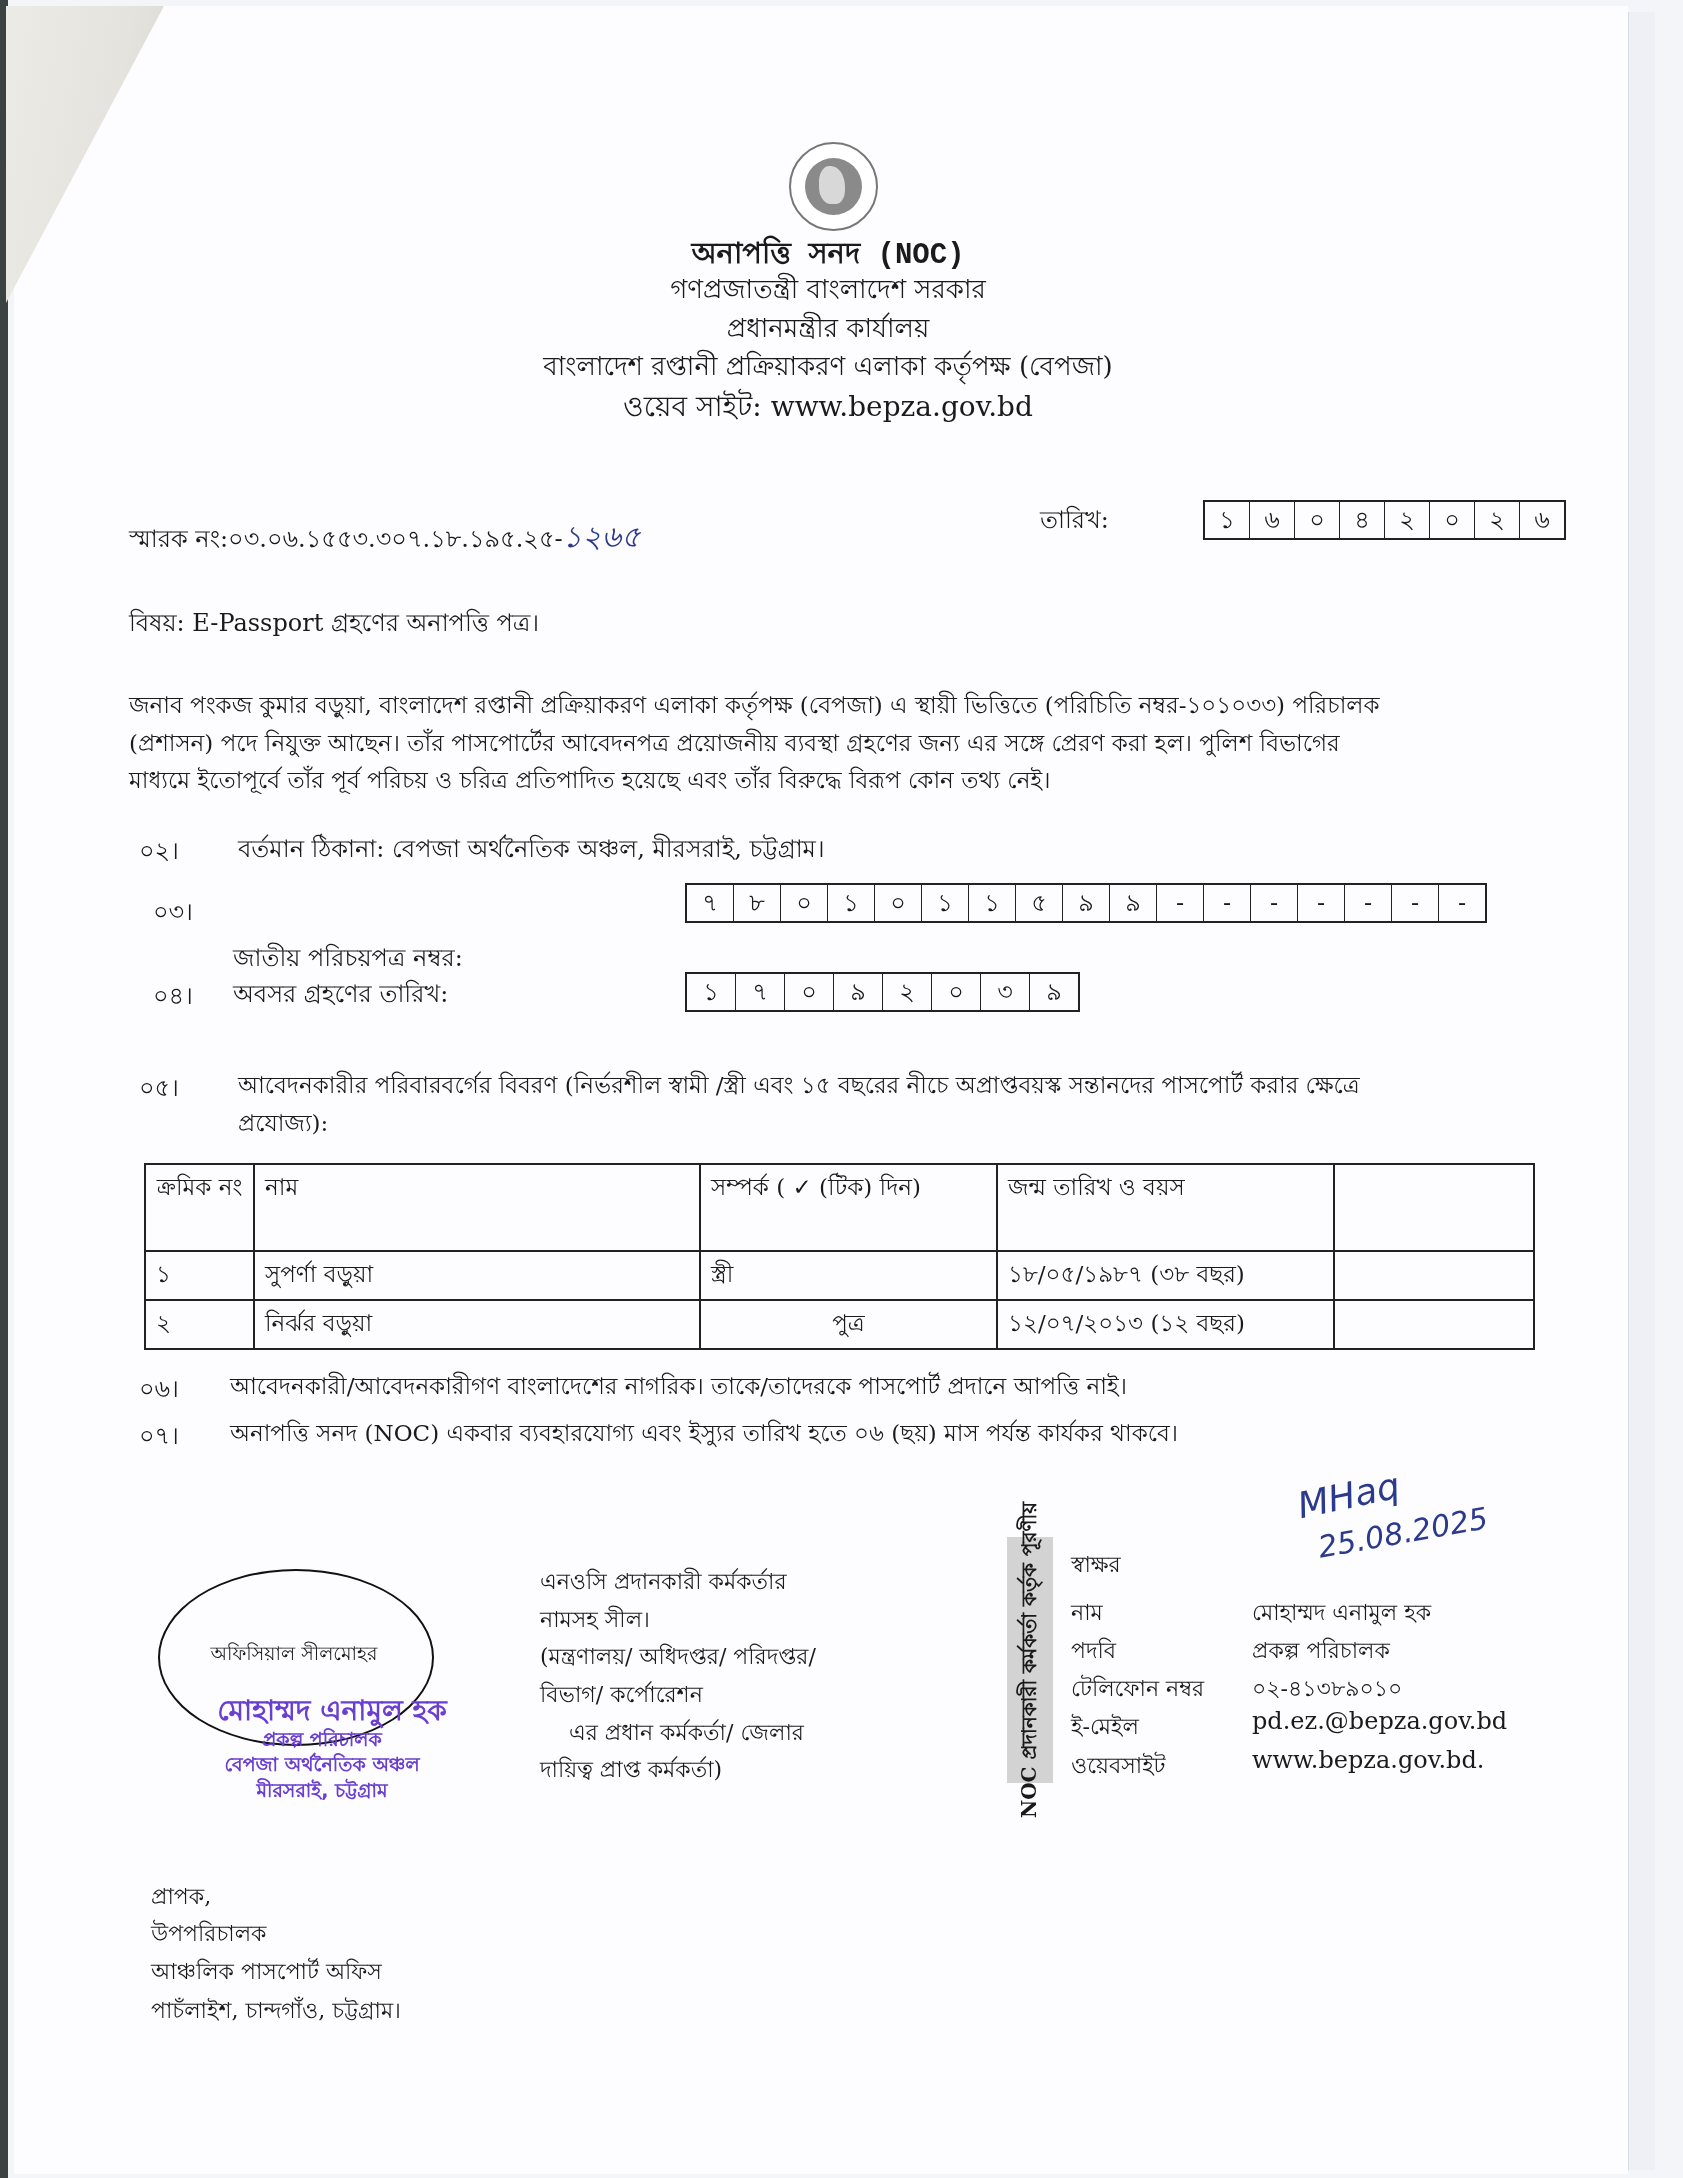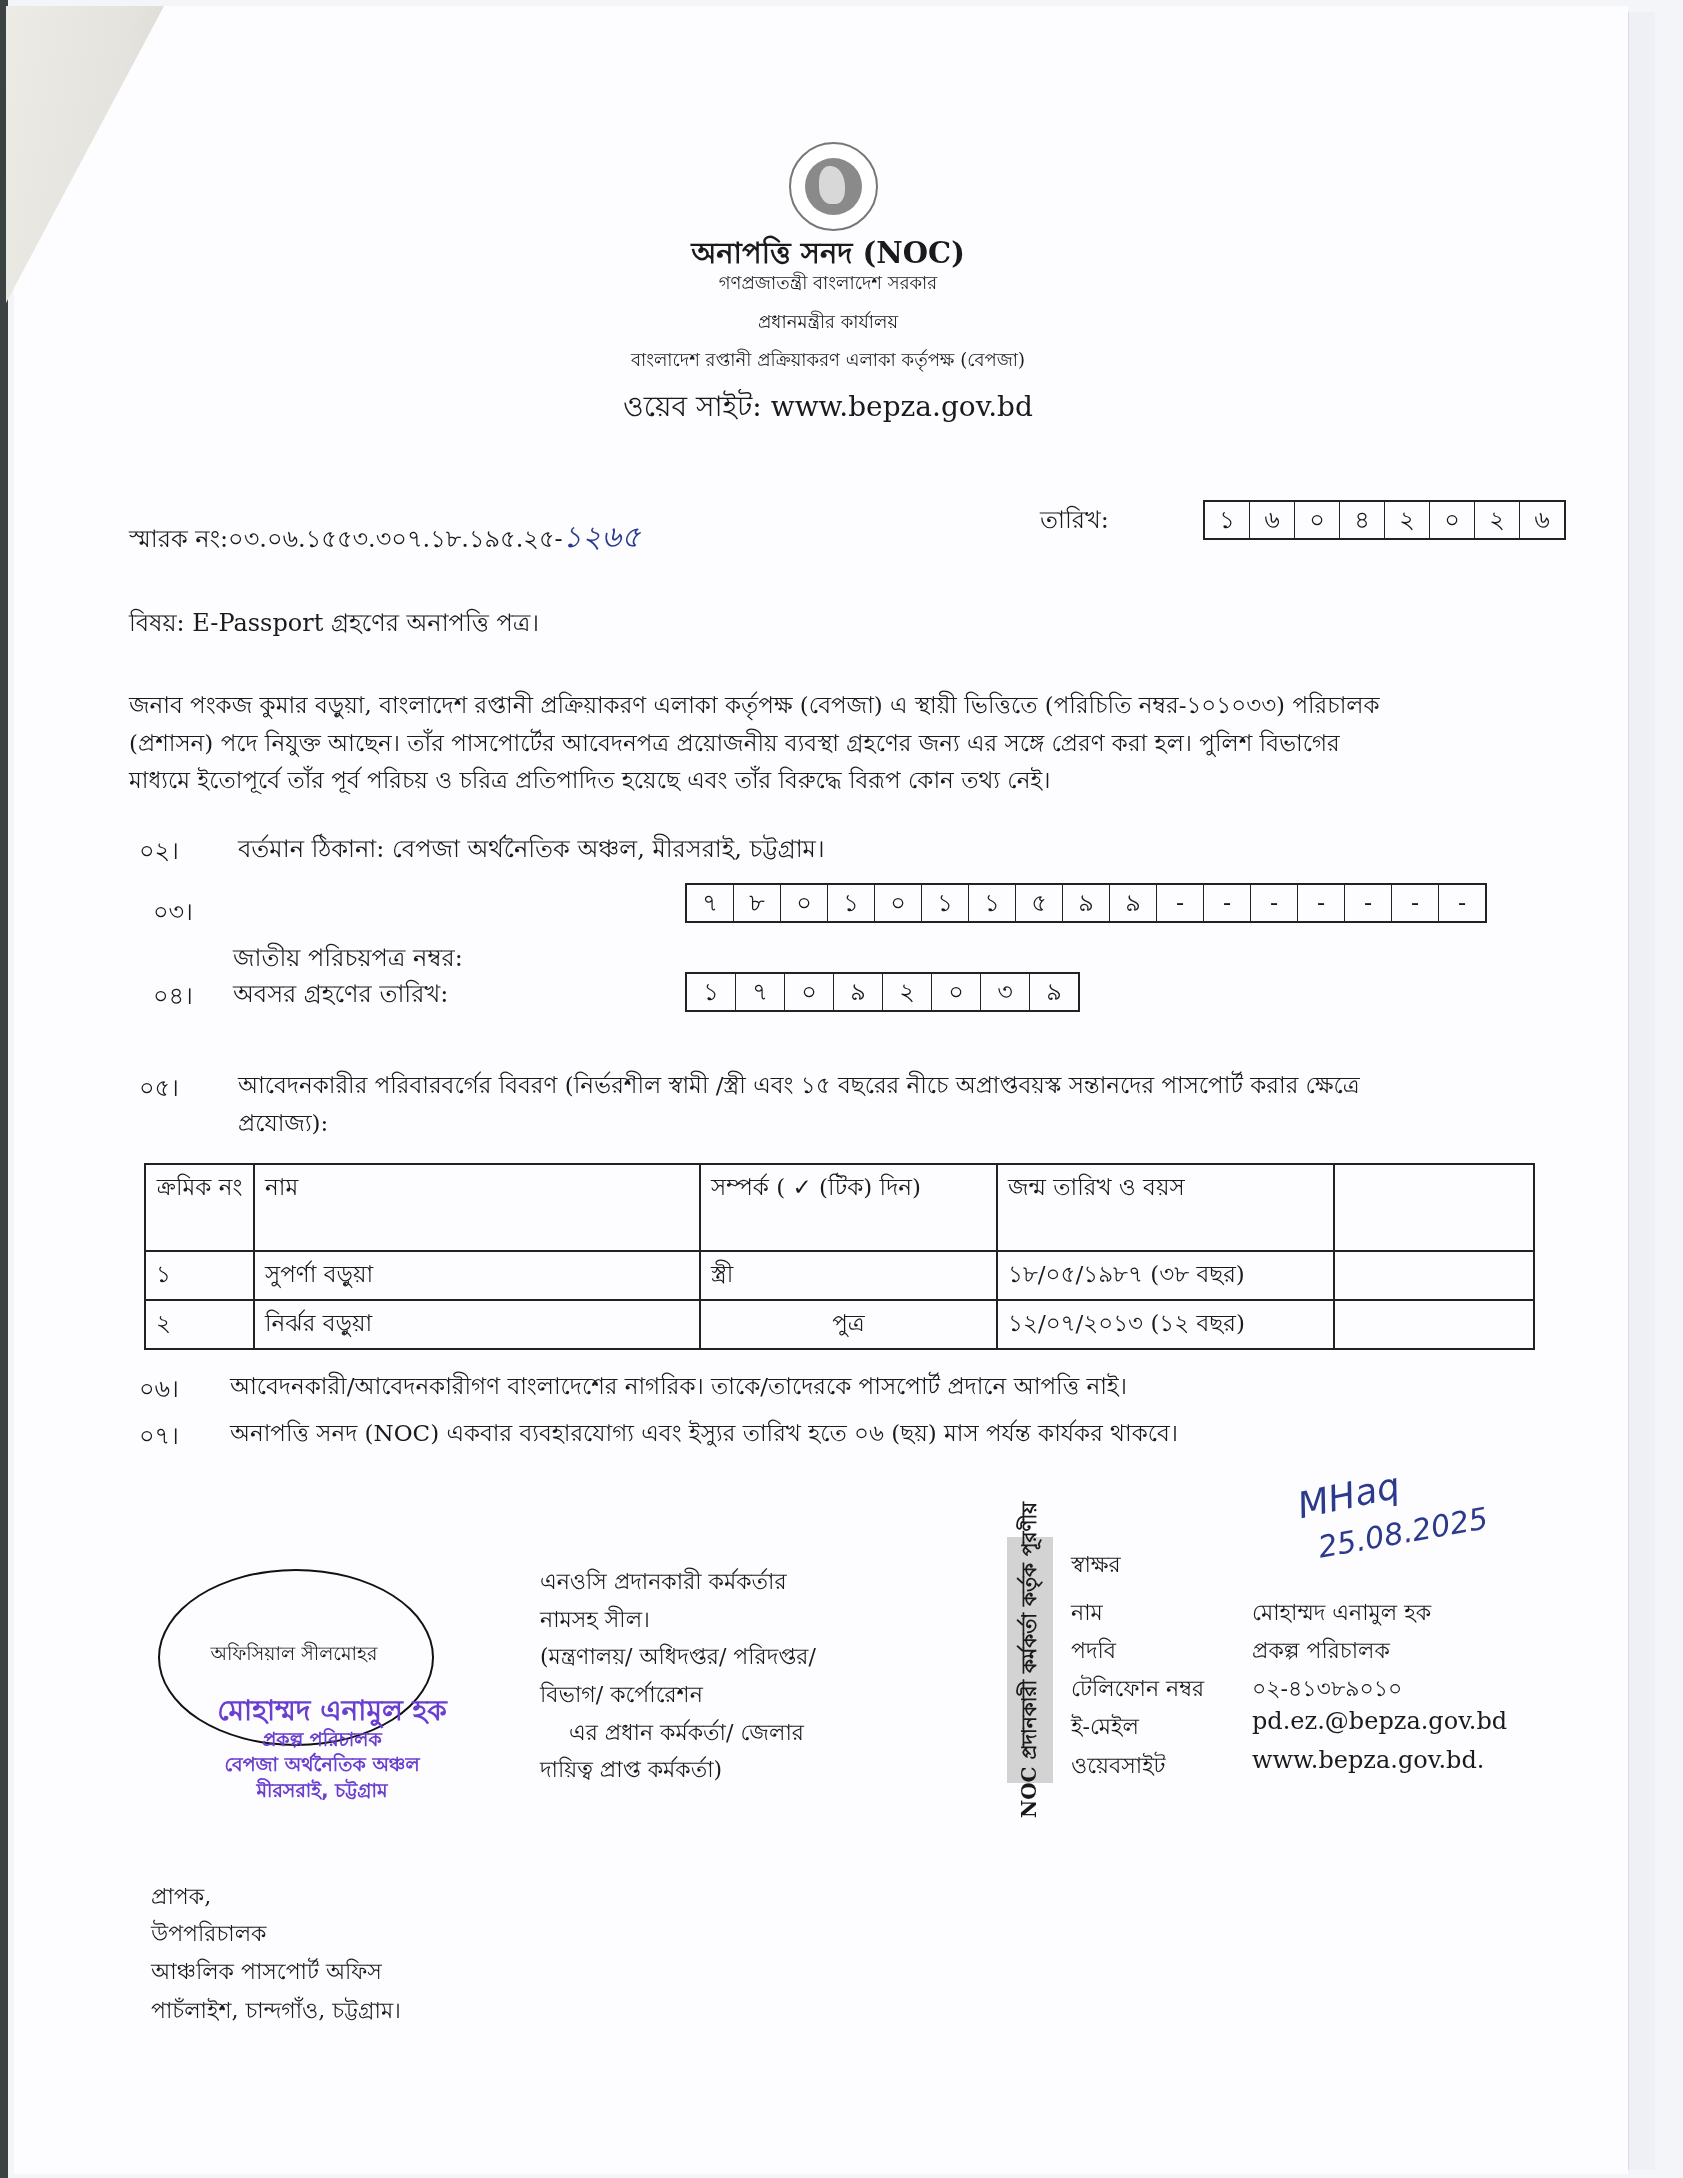--- a/index.html
+++ b/index.html
@@ -15,21 +15,21 @@
   }
   .left-edge { position:absolute; left:0; top:0; width:8px; height:2178px; background:#3c4142; }
   .fold {
     position:absolute; left:6px; top:6px; width:158px; height:297px;
     background:linear-gradient(100deg,#ecebe6 0%,#e4e3de 60%,#d7d6d2 100%);
     clip-path:polygon(0 0, 100% 0, 0 100%);
   }
   .right-shadow { position:absolute; left:1628px; top:12px; width:26px; height:2158px; background:#eef0f6; border-left:1px solid #d9dce4; }
   .abs { position:absolute; white-space:nowrap; }
   .center { transform:translateX(-50%); text-align:center; }
-  .hdr { font-size:18px; }
+  .hdr { font-size:26px; }
   .title { font-size:29px; font-weight:bold; }
   .txt { font-size:24px; }
   .small { font-size:22px; }
   .logo {
     position:absolute; left:789px; top:142px; width:85px; height:85px; border-radius:50%;
     border:2px solid #777; background:#fff;
   }
   .logo .inner { position:absolute; left:14px; top:14px; width:57px; height:57px; border-radius:50%; background:#8a8a8a; }
   .logo .map { position:absolute; left:28px; top:22px; width:26px; height:38px; background:#d8d8d8; border-radius:40% 55% 35% 45%; }
   .boxes { position:absolute; display:flex; border:2px solid #222; }
@@ -60,21 +60,21 @@
 
 <div class="left-edge"></div>
 <div class="page"></div>
 <div class="fold"></div>
 <div class="right-shadow"></div>
 
 <div class="logo">
   <div class="inner"></div>
     <div class="map"></div>
 </div>
-<div class="abs center title" style="left:828px; top:230px;">অনাপত্তি সনদ (NOC)</div>
+<div class="abs center title" style="left:828px; top:230px;font-family:Liberation Mono, monospace;">অনাপত্তি সনদ (NOC)</div>
 <div class="abs center hdr" style="left:828px; top:269px;">গণপ্রজাতন্ত্রী বাংলাদেশ সরকার</div>
 <div class="abs center hdr" style="left:828px; top:308px;">প্রধানমন্ত্রীর কার্যালয়</div>
 <div class="abs center hdr" style="left:828px; top:346px;">বাংলাদেশ রপ্তানী প্রক্রিয়াকরণ এলাকা কর্তৃপক্ষ (বেপজা)</div>
 <div class="abs center hdr" style="left:828px; top:385px; font-size:28px;">ওয়েব সাইট: www.bepza.gov.bd</div>
 
 <div class="abs txt" style="left:129px; top:513px;">
   <span>স্মারক নং:০৩.০৬.১৫৫৩.৩০৭.১৮.১৯৫.২৫-</span><span class="handwriting" style="font-size:30px;">১২৬৫</span>
 </div>
 <div class="abs txt" style="left:1040px; top:501px;">তারিখ:</div>
 <div class="boxes" id="date-boxes" style="left:1203px; top:500px;">

